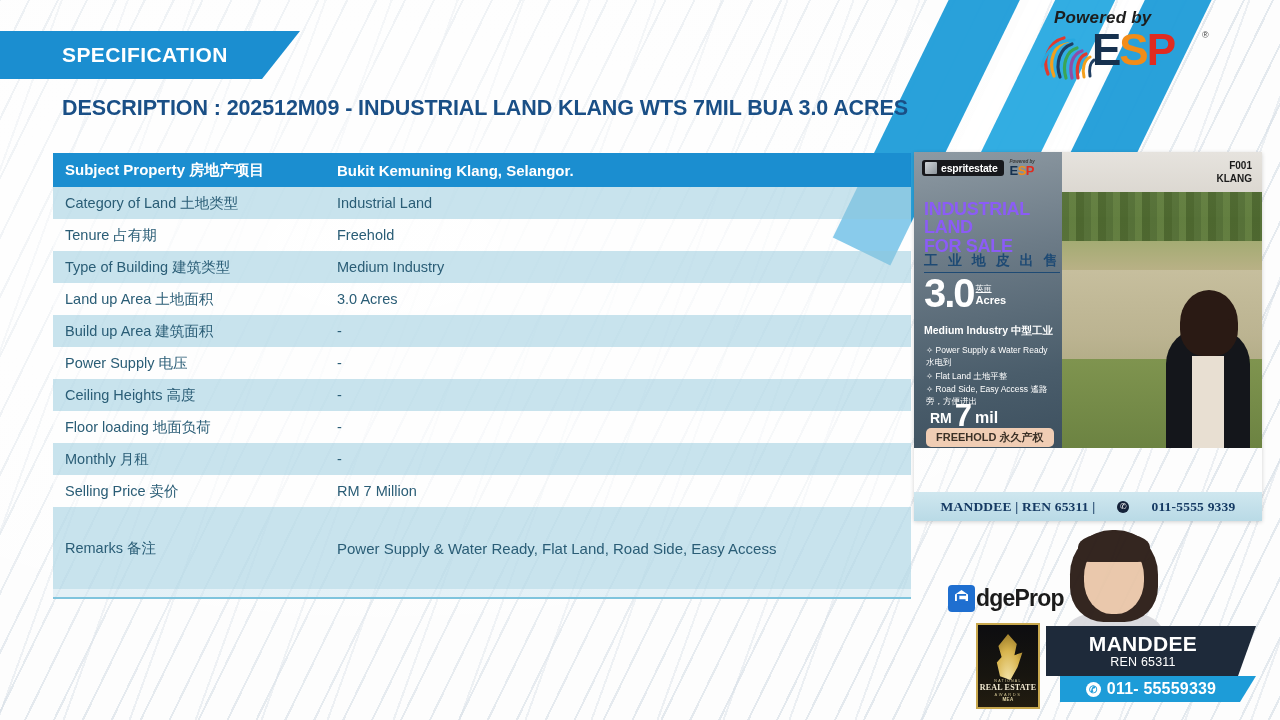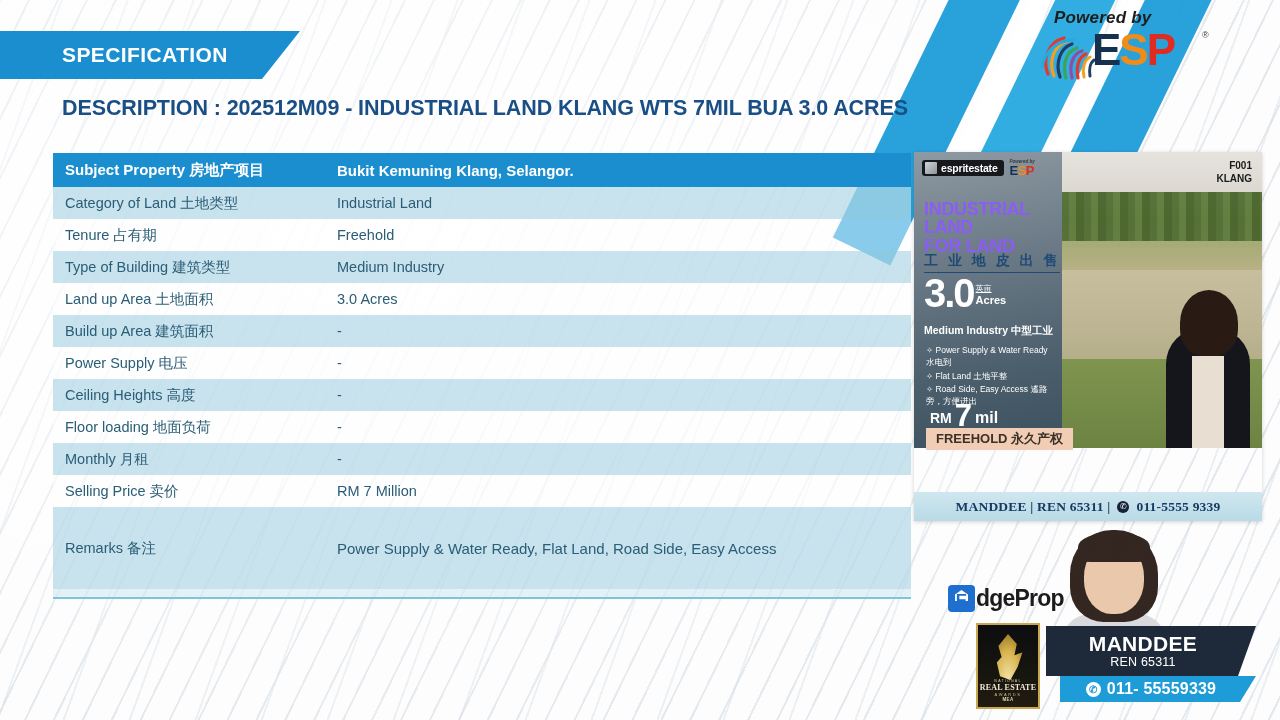--- a/index.html
+++ b/index.html
@@ -309,30 +309,30 @@
     position: absolute; left: 16px; top: 252px;
     color: #ffffff;
     display:flex; align-items:flex-end; gap:3px;
   }
   .flyer-price .rm { font-size: 14px; font-weight:bold; padding-bottom:3px;}
   .flyer-price .big { font-size: 31px; font-weight:bold; line-height:0.8; }
   .flyer-price .mil { font-size: 16px; font-weight:bold; padding-bottom:2px;}
   .flyer-freehold {
     position: absolute; left: 12px; top: 276px;
     background: #f0cdb4;
-    border-radius: 0;
+    border-radius: 5px;
     padding: 2px 10px;
-    color: #3b3127; font-size: 13px; font-weight: bold;
+    color: #3b3127; font-size: 11px; font-weight: bold;
   }
   .flyer-footer {
     position: absolute; left: 0; bottom: 0;
     width: 348px; height: 29px;
     background: linear-gradient(180deg,#cfe7ef 0%, #b9dae6 100%);
     display:flex; align-items:center; justify-content:center;
-    gap: 7px;
+    gap: 22px;
   }
   .flyer-footer .txt {
     font-family: "Liberation Serif", serif;
     color: #153a63; font-size: 13.5px; font-weight: bold; letter-spacing: 0.2px;
   }
   .phone-dot {
     display:inline-block; width:12px; height:12px; border-radius:50%;
     background:#15233a; color:#fff; font-size:8px; line-height:12px; text-align:center;
     vertical-align:middle;
   }
@@ -543,21 +543,21 @@
     </div>
 
     <div class="f001">
       <div>F001</div>
       <div>KLANG</div>
     </div>
 
     <div class="flyer-title">
       <div>INDUSTRIAL</div>
       <div>LAND</div>
-      <div>FOR LAND</div>
+      <div>FOR SALE</div>
     </div>
     <div class="flyer-title-cn">工 业 地 皮 出 售</div>
 
     <div class="flyer-acre">
       <span class="num">3.0</span>
       <span class="unitwrap">
         <span class="cn">英亩</span>
         <span class="en">Acres</span>
       </span>
     </div>

